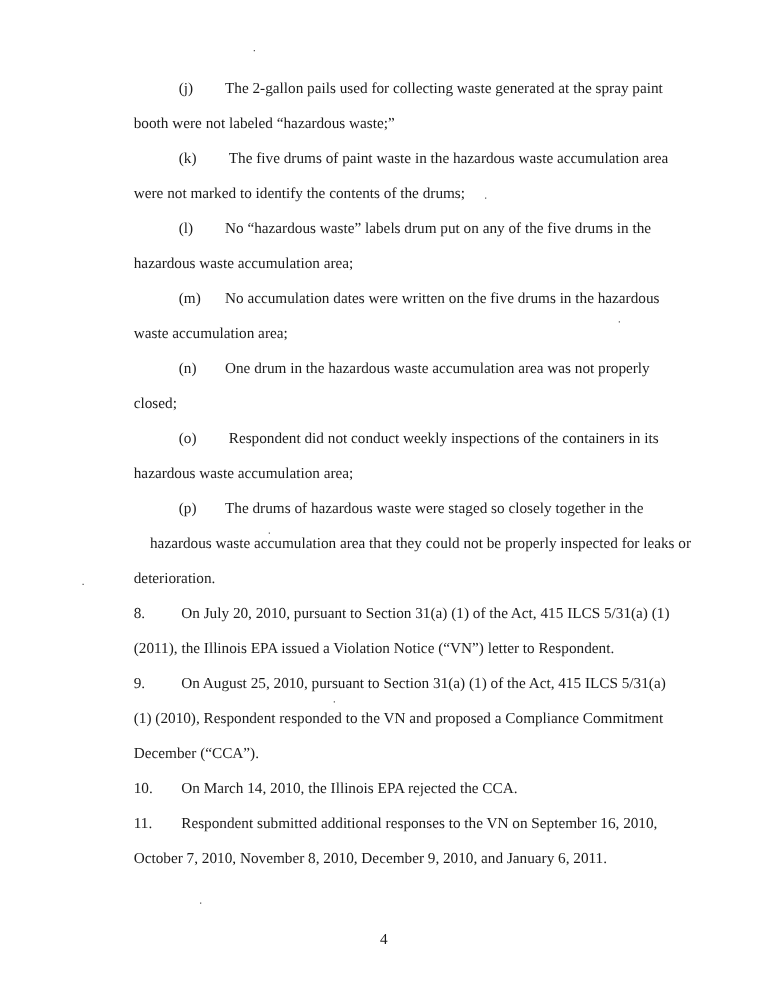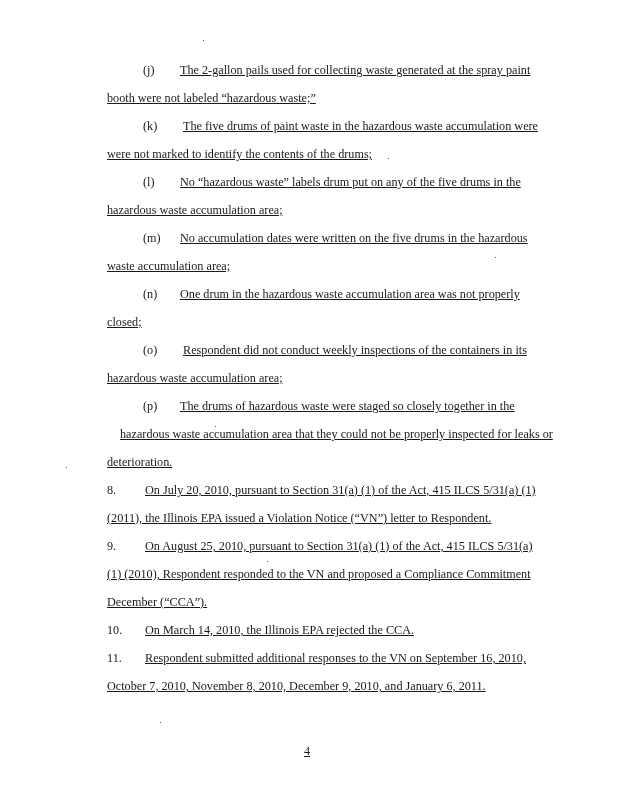--- a/index.html
+++ b/index.html
@@ -1,35 +1,35 @@
 <!DOCTYPE html>
 <html><head>
   <meta charset="utf-8">
   <style>
     html, body { margin: 0; padding: 0; background: #ffffff; }
     body {
       width: 623px; height: 800px; position: relative; overflow: hidden;
       font-family: "Liberation Serif", "DejaVu Serif", serif;
       color: #1a1a1a; font-size: 12.2px;
     }
-    .line { position: absolute; white-space: nowrap; line-height: 14px; text-decoration: underline; }
+    .line { position: absolute; white-space: nowrap; line-height: 14px; }
     .lbl { position: absolute; white-space: nowrap; line-height: 14px; }
     .speck { position: absolute; width: 1px; height: 1px; background: #555; }
   </style>
 </head>
 <body>
 
 <div>
 
   <span class="lbl" style="left:143px;top:63px">(j)</span>
   <span class="line" style="left:180px;top:63px">The 2-gallon pails used for collecting waste generated at the spray paint</span>
   <span class="line" style="left:107px;top:91px">booth were not labeled “hazardous waste;”</span>
 
   <span class="lbl" style="left:143px;top:119px">(k)</span>
-  <span class="line" style="left:183px;top:119px">The five drums of paint waste in the hazardous waste accumulation were</span>
+  <span class="line" style="left:183px;top:119px">The five drums of paint waste in the hazardous waste accumulation area</span>
   <span class="line" style="left:107px;top:147px">were not marked to identify the contents of the drums;</span>
 
   <span class="lbl" style="left:143px;top:175px">(l)</span>
   <span class="line" style="left:180px;top:175px">No “hazardous waste” labels drum put on any of the five drums in the</span>
   <span class="line" style="left:107px;top:203px">hazardous waste accumulation area;</span>
 
   <span class="lbl" style="left:143px;top:231px">(m)</span>
   <span class="line" style="left:180px;top:231px">No accumulation dates were written on the five drums in the hazardous</span>
   <span class="line" style="left:107px;top:259px">waste accumulation area;</span>
 

